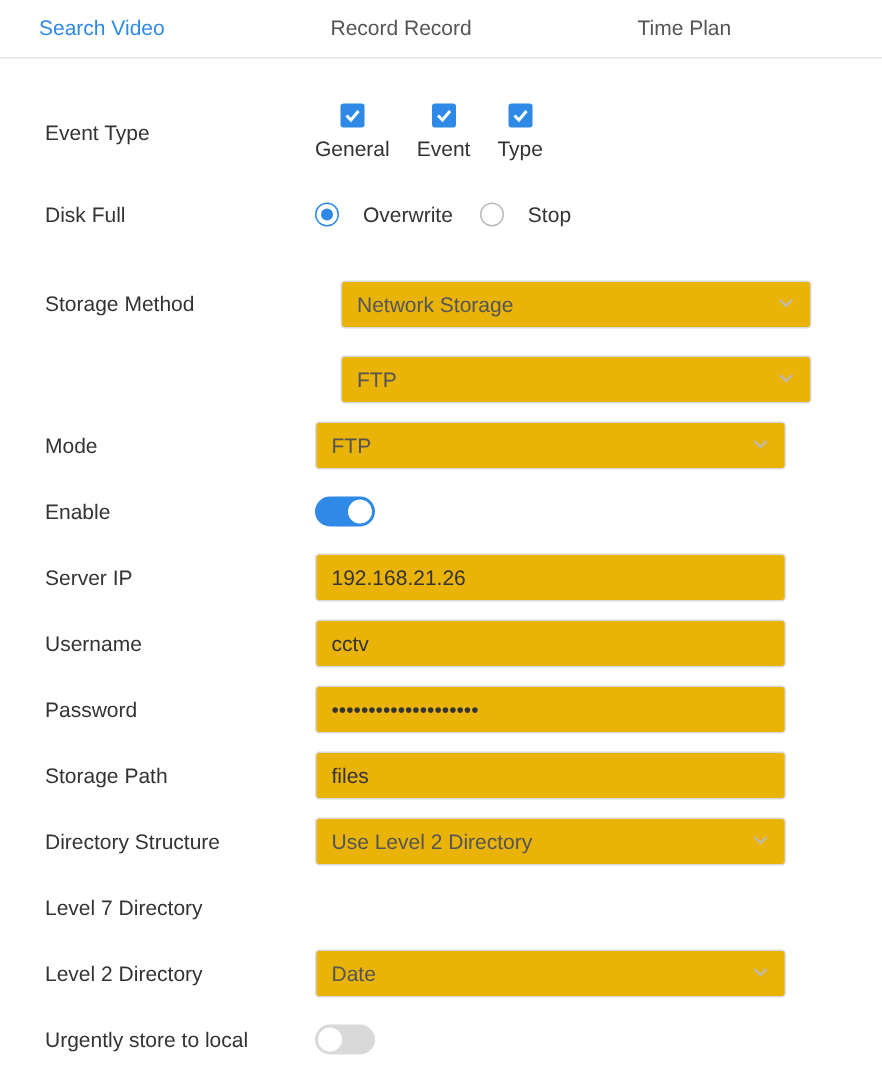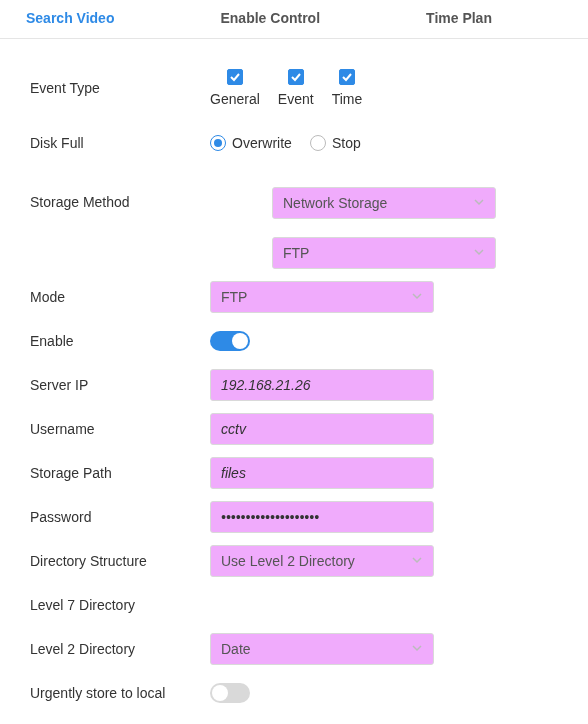--- a/index.html
+++ b/index.html
@@ -7,21 +7,20 @@
   width: 588px;
   font-family: -apple-system, BlinkMacSystemFont, "Segoe UI", Arial, sans-serif;
   font-size: 14px;
   color: #333;
   background: #fff;
 }
 .tabs {
   display: flex;
   border-bottom: 1px solid #e5e5e5;
   padding: 0 8px;
-  font-weight: bold;
 }
 .tab {
   padding: 10px 18px;
   color: #555;
   cursor: pointer;
   border-bottom: 2px solid transparent;
   white-space: nowrap;
 }
 .tab.link { color: #2e8ae6; }
 .tab.spacer { flex: 1; cursor: default; }
@@ -63,21 +62,21 @@
   border-radius: 2px;
   background: #2e8ae6;
   display: flex;
   align-items: center;
   justify-content: center;
 }
 .checkbox .box svg { display:block; }
 .radio {
   display: inline-flex;
   align-items: center;
-  gap: 6px;
+  gap: 16px;
   cursor: pointer;
 }
 .radio .ring {
   width: 16px;
   height: 16px;
   border: 1px solid #bbb;
   border-radius: 50%;
   position: relative;
 }
 .radio.selected .ring {
@@ -85,41 +84,40 @@
 }
 .radio.selected .ring::after {
   content: "";
   position: absolute;
   top: 3px; left: 3px;
   width: 8px; height: 8px;
   background: #2e8ae6;
   border-radius: 50%;
 }
 .select, .input {
-  width: 224px;
+  width: 314px;
   height: 32px;
   border: 1px solid #d9d9d9;
   border-radius: 3px;
   padding: 0 10px;
   display: flex;
   align-items: center;
   justify-content: space-between;
   color: #555;
-  background: #f0abfc;
+  background: #eab308;
 }
 .select { cursor: pointer; }
 .select .chev { color: #bbb; }
 .input input {
   border: none;
   outline: none;
   width: 100%;
   font-size: 14px;
   color: #333;
   background: transparent;
-  font-style: italic;
 }
 .hint {
   margin-left: 10px;
   color: #333;
 }
 .stack { display: flex; flex-direction: column; gap: 10px; }
 .toggle {
   width: 40px;
   height: 20px;
   border-radius: 10px;
@@ -139,21 +137,21 @@
 .toggle.on .knob { right: 2px; }
 .toggle.off .knob { left: 2px; }
 .row.first { margin-bottom: 20px; align-items: center; }
 </style>
 </head>
 <body>
 
 <div class="tabs">
   <div class="tab link">Search Video</div>
   <div class="tab spacer"></div>
-  <div class="tab">Enable Control</div>
+  <div class="tab">Record Record</div>
   <div class="tab spacer"></div>
   <div class="tab">Time Plan</div>
   <div class="tab spacer"></div>
 </div>
 
 <div class="panel">
 
   <div class="row first">
     <div class="label">Event Type</div>
     <div class="field">
@@ -172,21 +170,21 @@
             </svg>
         </span>
         <span>Event</span>
       </label>
       <label class="checkbox">
         <span class="box">
           <svg width="12" height="12" viewBox="0 0 12 12">
               <path d="M2 6 L5 9 L10 3" stroke="#fff" stroke-width="2" fill="none"></path>
             </svg>
         </span>
-        <span>Time</span>
+        <span>Type</span>
       </label>
     </div>
   </div>
 
   <div class="row">
     <div class="label">Disk Full</div>
     <div class="field">
       <label class="radio selected">
         <span class="ring"></span>
         <span>Overwrite</span>
@@ -256,38 +254,38 @@
   <div class="row">
     <div class="label">Username</div>
     <div class="field">
       <div class="input">
         <input type="text" value="cctv" style="">
       </div>
     </div>
   </div>
 
   <div class="row">
+    <div class="label">Password</div>
+    <div class="field">
+      <div class="input">
+        <input type="text" value="••••••••••••••••••••" style="">
+      </div>
+    </div>
+  </div>
+
+  <div class="row">
     <div class="label">Storage Path</div>
     <div class="field">
       <div class="input">
         <input type="text" value="files" style="">
       </div>
     </div>
   </div>
 
   <div class="row">
-    <div class="label">Password</div>
-    <div class="field">
-      <div class="input">
-        <input type="text" value="••••••••••••••••••••" style="">
-      </div>
-    </div>
-  </div>
-
-  <div class="row">
     <div class="label">Directory Structure</div>
     <div class="field">
       <div class="select">
         <span>Use Level 2 Directory</span>
         <span class="chev">
           <svg width="12" height="12" viewBox="0 0 12 12">
               <path d="M2 4 L6 8 L10 4" stroke="#bbb" stroke-width="1.5" fill="none"></path>
             </svg>
         </span>
       </div>

